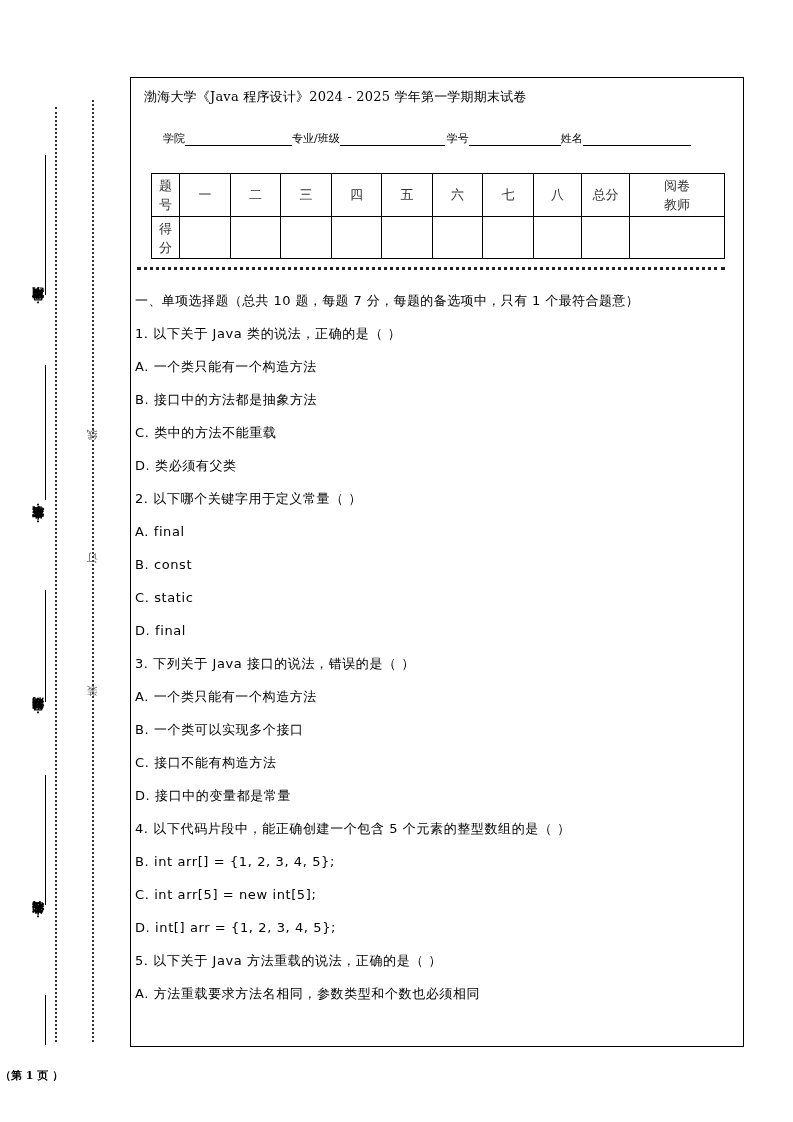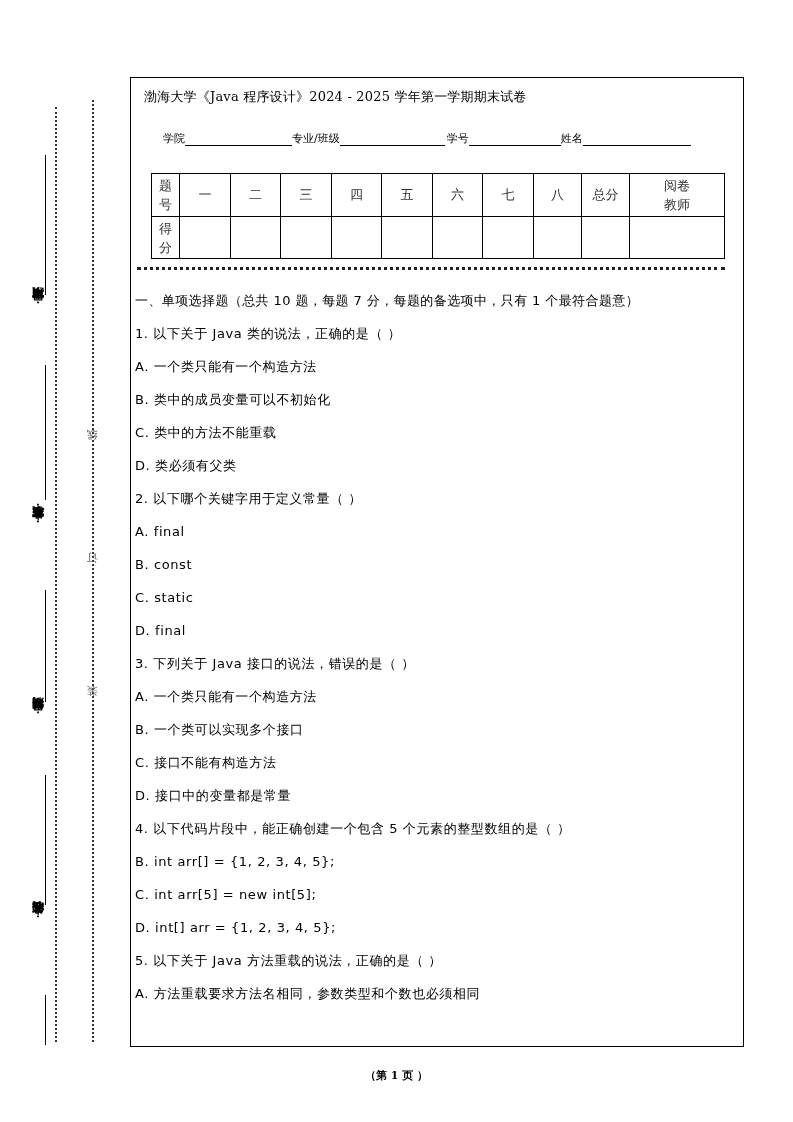--- a/index.html
+++ b/index.html
@@ -62,21 +62,21 @@
     
     .content {
       position: absolute; left: 135px; top: 290px; width: 605px;
       font-family: "DejaVu Sans", "Liberation Sans", sans-serif; font-size: 13px;
     }
     .line {
       height: 33px; line-height: 22px; white-space: nowrap; letter-spacing: 0.6px;
     }
     .line.section { letter-spacing: 0.4px; }
     .footer {
-      position: absolute; top: 1068px; left: 0; width: 793px; text-align: center;
+      position: absolute; top: 1068px; left: 0; width: 793px; text-align: left;
       font-size: 11px; font-weight: bold;
     }
   </style>
 </head>
 <body>
 
 <div class="bind-solid" style="left:45px; top:155px; height:140px;"></div>
 <div class="bind-solid" style="left:45px; top:365px; height:135px;"></div>
 <div class="bind-solid" style="left:45px; top:590px; height:112px;"></div>
 <div class="bind-solid" style="left:45px; top:775px; height:130px;"></div>
@@ -134,21 +134,21 @@
 </tbody>
   </table>
 
 <div class="dotline"></div>
 
 <div class="content">
   <div class="line section">一、单项选择题（总共 10 题，每题 7 分，每题的备选项中，只有 1 个最符合题意）</div>
 
   <div class="line">1. 以下关于 Java 类的说法，正确的是（ ）</div>
   <div class="line">A. 一个类只能有一个构造方法</div>
-  <div class="line">B. 类中的成员变量可以不初始化</div>
+  <div class="line">B. 接口中的方法都是抽象方法</div>
   <div class="line">C. 类中的方法不能重载</div>
   <div class="line">D. 类必须有父类</div>
 
   <div class="line">2. 以下哪个关键字用于定义常量（ ）</div>
   <div class="line">A. final</div>
   <div class="line">B. const</div>
   <div class="line">C. static</div>
   <div class="line">D. final</div>
 
   <div class="line">3. 下列关于 Java 接口的说法，错误的是（ ）</div>

